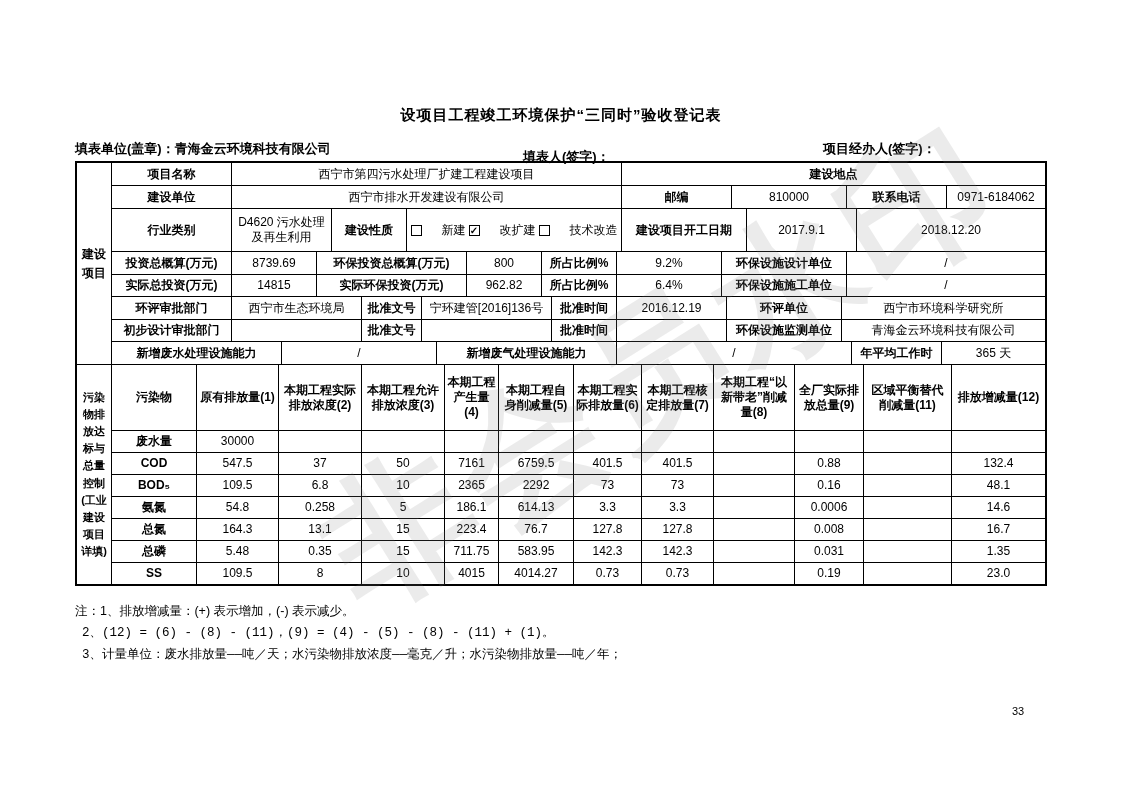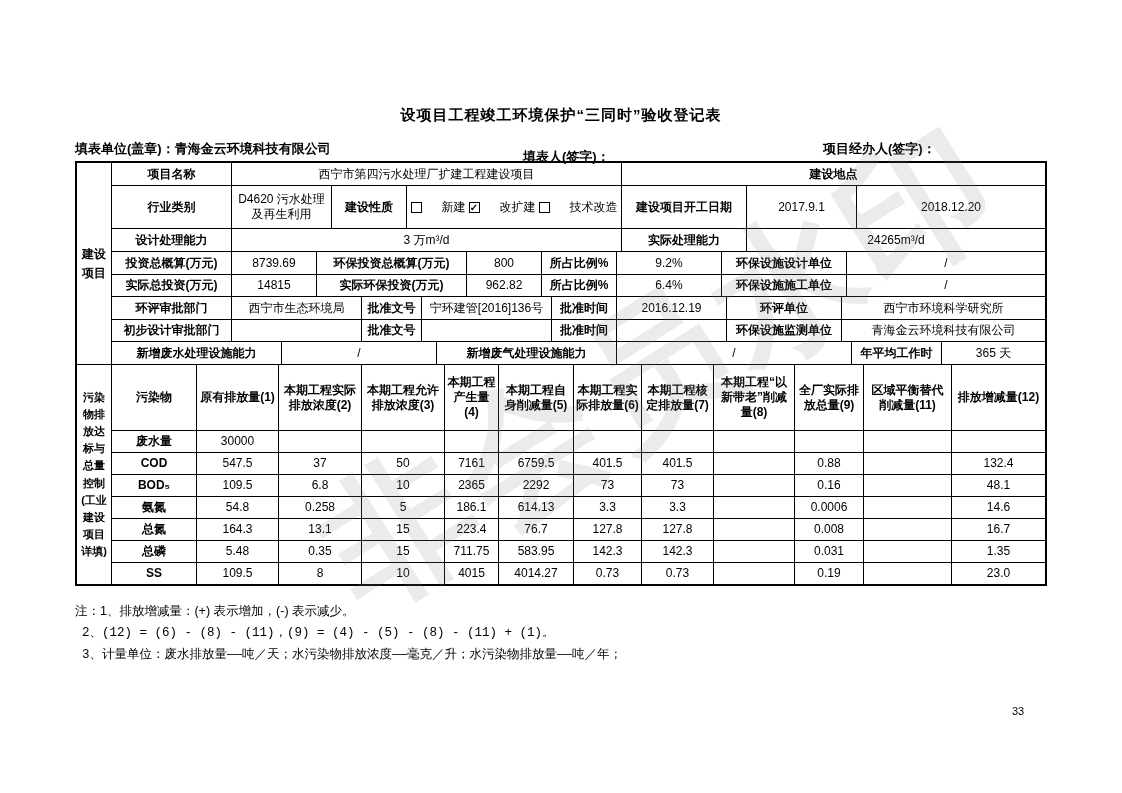--- a/index.html
+++ b/index.html
@@ -72,20 +72,28 @@
 
 <div class="form">
 
   <div class="sec sec1">
     <div class="side">建设项目</div>
     <div class="rows">
       <div class="r h21">
         <div class="c lb" style="width:120px">项目名称</div>
         <div class="c" style="width:390px">西宁市第四污水处理厂扩建工程建设项目</div>
         <div class="c lb" style="width:110px">建设地点</div>
+      </div>
+      <div class="r h21">
+        <div class="c lb" style="width:120px">建设单位</div>
+        <div class="c" style="width:390px">西宁市排水开发建设有限公司</div>
+        <div class="c lb" style="width:110px">邮编</div>
+        <div class="c" style="width:115px">810000</div>
+        <div class="c lb" style="width:100px">联系电话</div>
+        <div class="c">0971-6184062</div>
       </div>
       <div class="r h41">
         <div class="c lb" style="width:120px">行业类别</div>
         <div class="c" style="width:100px">D4620 污水处理及再生利用</div>
         <div class="c lb" style="width:75px">建设性质</div>
         <div class="c cbrow" style="width:215px">
           <span class="cbg">
               <span class="cbx"></span>
               <span>新建</span>
             </span>
@@ -96,26 +104,20 @@
           <span class="cbg">
               <span class="cbx"></span>
               <span>技术改造</span>
             </span>
         </div>
         <div class="c lb" style="width:125px">建设项目开工日期</div>
         <div class="c" style="width:110px">2017.9.1</div>
         <div class="c">2018.12.20</div>
       </div>
       <div class="r h21">
-        <div class="c lb" style="width:120px">设计处理能力</div>
-        <div class="c" style="width:390px">3 万m³/d</div>
-        <div class="c lb" style="width:125px">实际处理能力</div>
-        <div class="c">24265m³/d</div>
-      </div>
-      <div class="r h21">
         <div class="c lb" style="width:120px">投资总概算(万元)</div>
         <div class="c" style="width:85px">8739.69</div>
         <div class="c lb" style="width:150px">环保投资总概算(万元)</div>
         <div class="c" style="width:75px">800</div>
         <div class="c lb" style="width:75px">所占比例%</div>
         <div class="c" style="width:105px">9.2%</div>
         <div class="c lb" style="width:125px">环保设施设计单位</div>
         <div class="c">/</div>
       </div>
       <div class="r h20">

